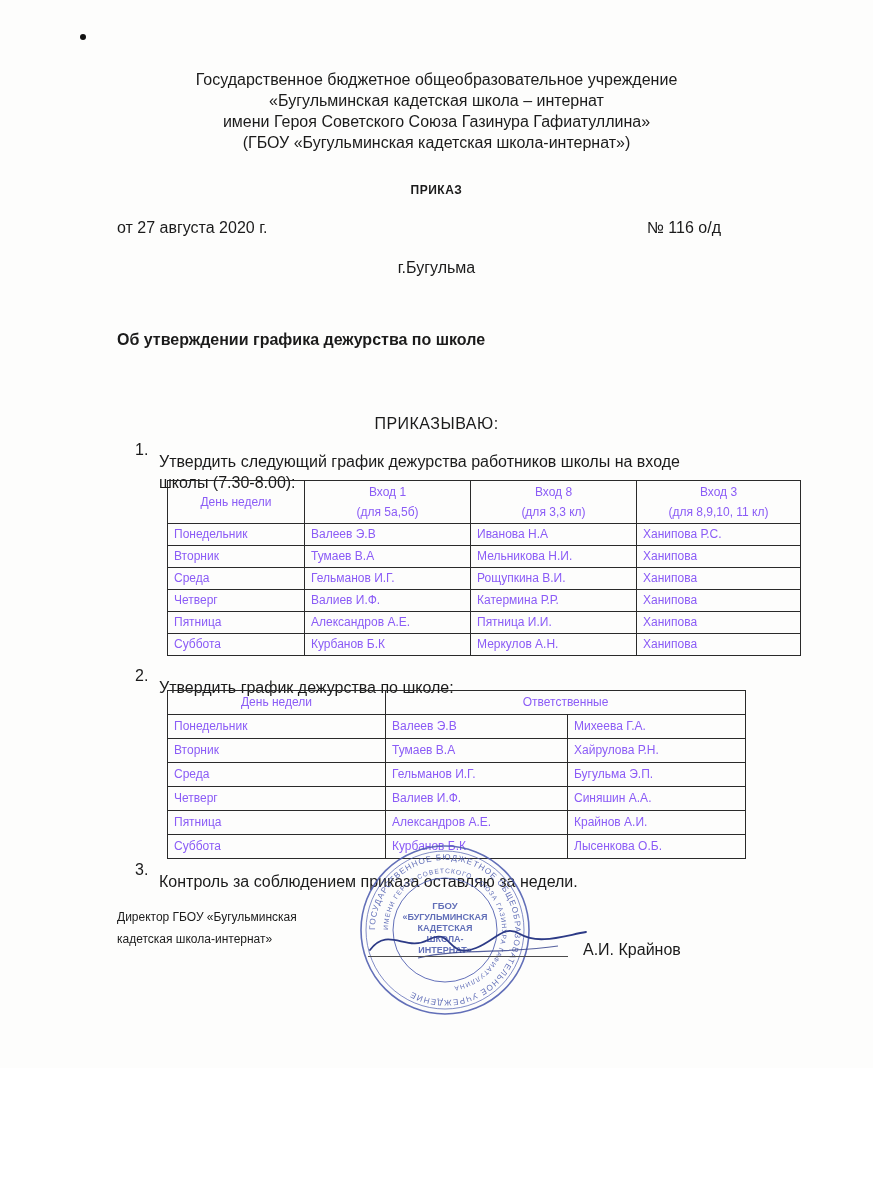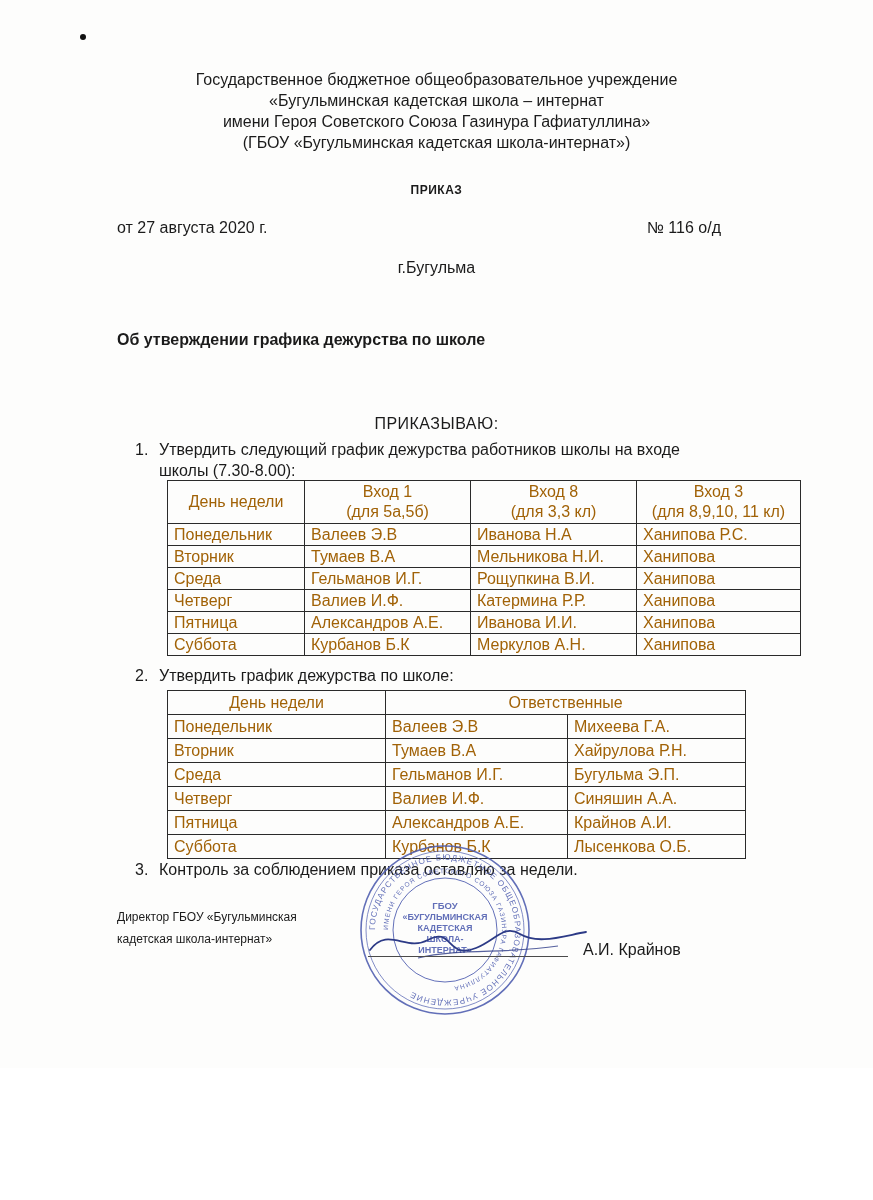--- a/index.html
+++ b/index.html
@@ -8,25 +8,25 @@
   .abs{position:absolute;}
   .centered{left:0;width:100%;text-align:center;}
   .org{top:69px;font-size:16px;line-height:21px;}
   .doc-title{top:183px;font-weight:bold;font-size:12px;letter-spacing:.5px;}
   .daterow{top:219px;left:117px;right:152px;display:flex;justify-content:space-between;font-size:16px;}
   .city{top:259px;font-size:16px;}
   .subject{top:331px;left:117px;font-weight:bold;font-size:16px;}
   .orderword{top:399px;font-size:16px;letter-spacing:.5px;margin-top:16px;}
   .item{left:135px;display:flex;font-size:16px;line-height:21px;}
   .item .num{flex:0 0 24px;width:24px;}
-  .item .txt{white-space:pre-line;max-width:648px;}
+  .item .txt{white-space:pre-line;max-width:648px;margin-top:12px;}
   #item1{top:439px;}
   #item2{top:665px;}
   #item3{top:859px;}
-  table{border-collapse:collapse;font-size:16px;color:#a16207;table-layout:fixed;}
+  table{border-collapse:collapse;font-size:12px;color:#8b5cf6;table-layout:fixed;}
   td,th{border:1px solid #2a2a2a;padding:0 6px;font-weight:normal;overflow:hidden;}
   .t1{left:167px;top:480px;width:633px;}
   .t1 th{text-align:center;line-height:20px;padding:1px 4px;}
   .t1 td{line-height:21px;}
   .t2{left:167px;top:690px;width:578px;}
   .t2 th{text-align:center;line-height:23px;}
   .t2 td{line-height:23px;}
   .sigblock{top:906px;left:117px;font-size:12px;line-height:22px;}
   .signame{top:941px;left:583px;font-size:16px;}
   .sigline{top:956px;left:368px;width:200px;height:0;border-top:1px solid #4a4a4a;}
@@ -116,21 +116,21 @@
       </tr>
       <tr>
         <td>Четверг</td>
         <td>Валиев И.Ф.</td>
         <td>Катермина Р.Р.</td>
         <td>Ханипова</td>
       </tr>
       <tr>
         <td>Пятница</td>
         <td>Александров А.Е.</td>
-        <td>Иванова И.И.</td>
+        <td>Пятница И.И.</td>
         <td>Ханипова</td>
       </tr>
       <tr>
         <td>Суббота</td>
         <td>Курбанов Б.К</td>
         <td>Меркулов А.Н.</td>
         <td>Ханипова</td>
       </tr>
     </tbody>
   </table>

